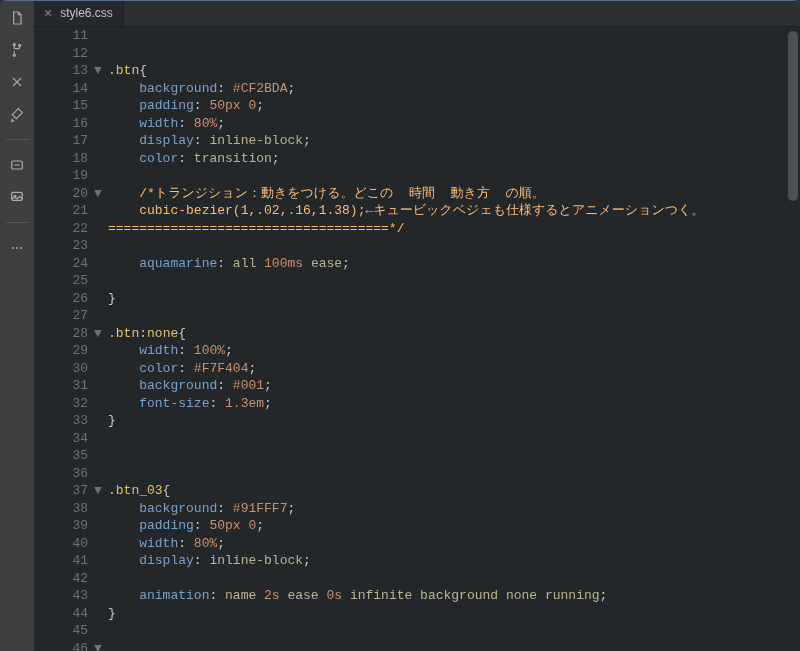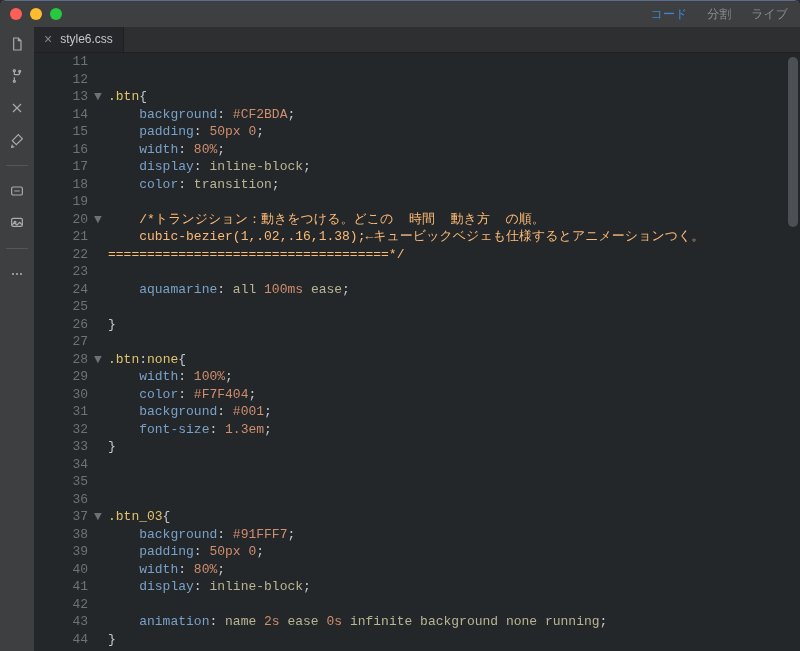--- a/index.html
+++ b/index.html
@@ -71,32 +71,20 @@
 .cmt  { color: #fdba74; font-style: normal; } 
 .pun  { color: #c6c8cc; }  
 .hex  { color: #cf8e6d; }
 
 </style>
 </head>
 <body>
 
 <div class="window">
 
-  <div class="titlebar">
-    <div class="traffic">
-      <div class="dot red"></div>
-      <div class="dot yellow"></div>
-      <div class="dot green"></div>
-    </div>
-    <div class="viewmodes">
-      <span class="mode active">コード</span>
-      <span class="mode">分割</span>
-      <span class="mode">ライブ</span>
-    </div>
-  </div>
 
   <div class="body">
 
     <div class="activitybar">
       <div class="icon">
         <svg viewBox="0 0 24 24" width="16" height="16" fill="none" stroke="currentColor" stroke-width="1.8">
             <path d="M7 3h7l4 4v14H7z"></path>
             <path d="M14 3v4h4"></path>
           </svg>
       </div>

